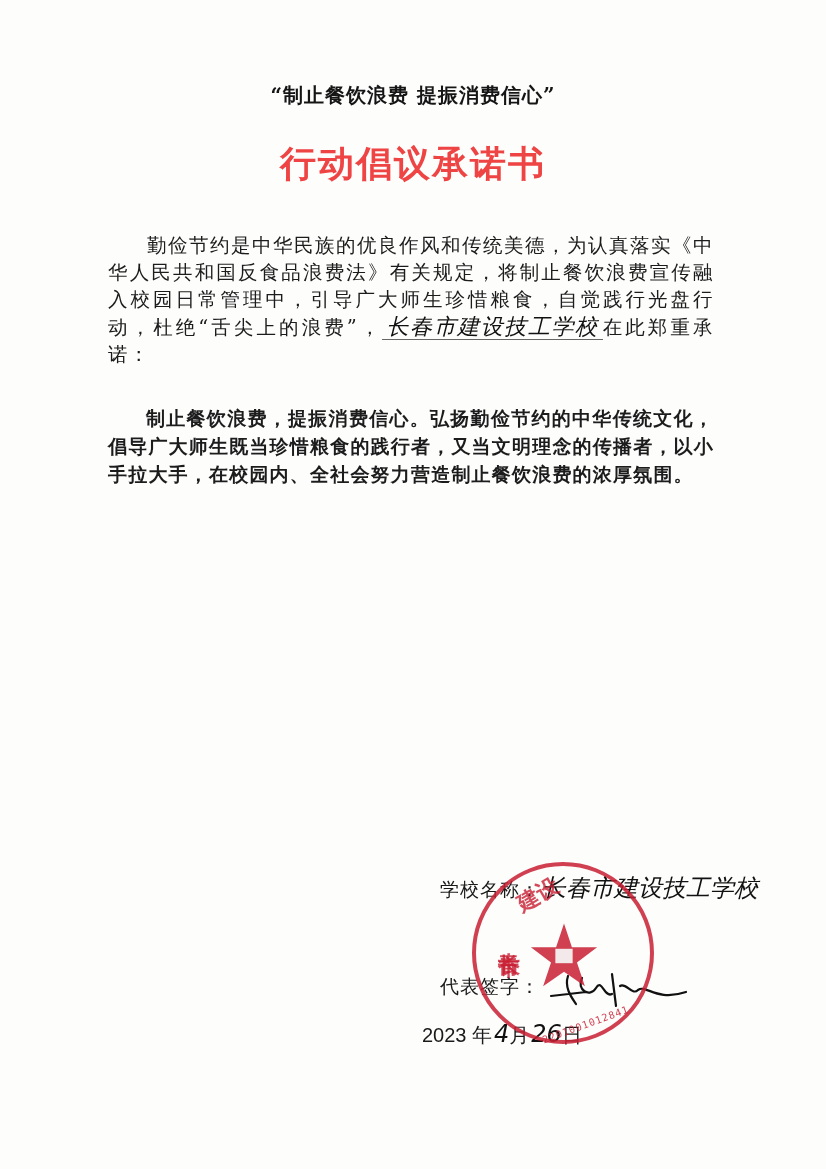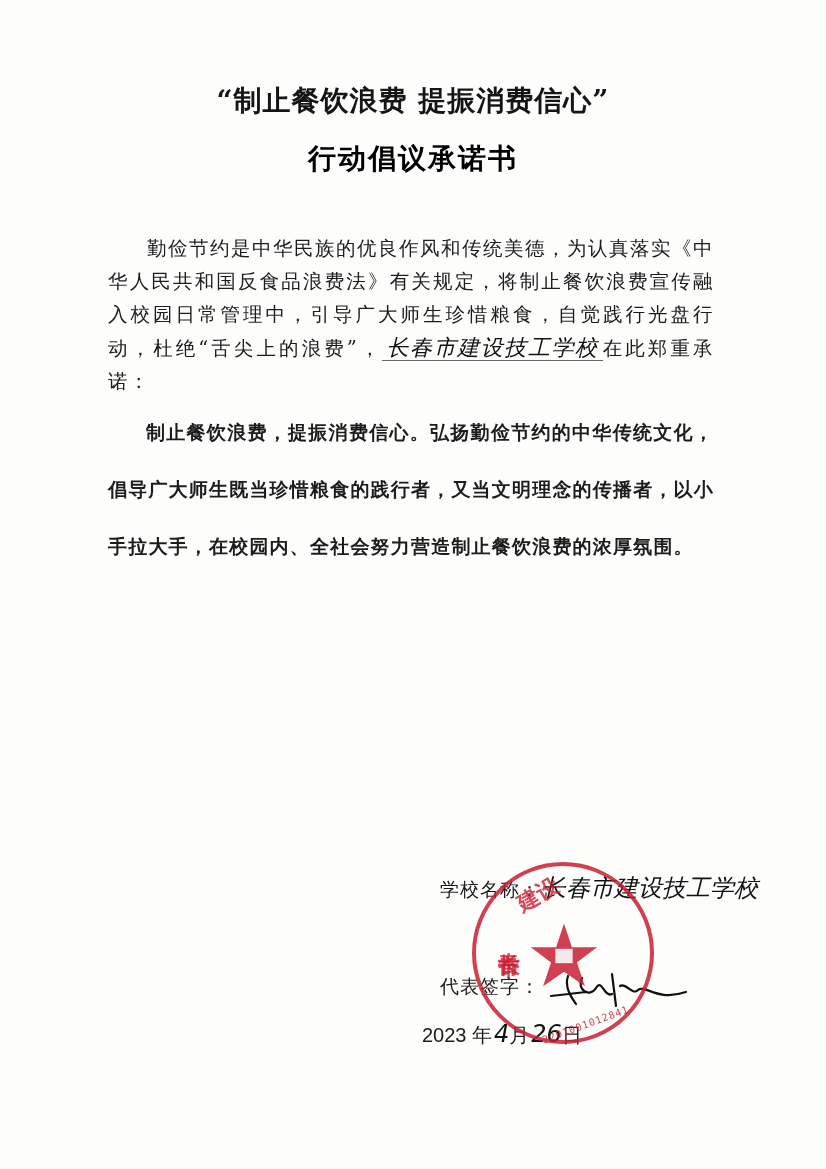--- a/index.html
+++ b/index.html
@@ -19,49 +19,49 @@
       position: absolute;
       left: 0; top: 0;
       width: 826px; height: 1169px;
       background: #fdfdfc;
     }
     .title-line1 {
       position: absolute;
       left: 0; width: 826px;
       top: 82px;
       text-align: center;
-      font-size: 28px;
+      font-size: 20px;
       font-weight: bold;
       letter-spacing: 1px;
       color: #151515;
     }
     .title-line2 {
       position: absolute;
       left: 0; width: 826px;
       top: 140px;
       text-align: center;
-      font-size: 28px;
+      font-size: 36px;
       font-weight: bold;
       letter-spacing: 2px;
-      color: #000000;
+      color: #ef4444;
     }
     .para {
       position: absolute;
       left: 108px;
       width: 606px;
       font-size: 19.5px;
-      line-height: 33px;
+      line-height: 27px;
       text-align: justify;
       text-indent: 2em;
       letter-spacing: 1.5px;
     }
     .para1 { top: 232px; }
     .para2 {
       top: 404px;
-      line-height: 57px;
+      line-height: 28px;
       font-family: "DejaVu Sans", "Liberation Sans", sans-serif;
       font-weight: bold;
       font-size: 19px;
       letter-spacing: 1.2px;
     }
     .para3 { top: 622px; }
     .handwritten {
       font-family: "DejaVu Sans", sans-serif;
       font-style: italic;
       font-size: 22px;

